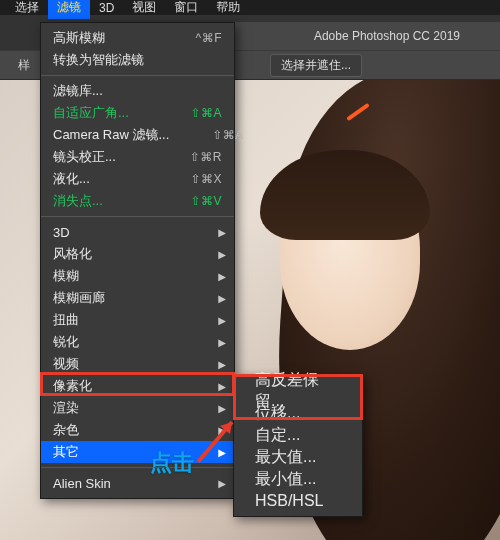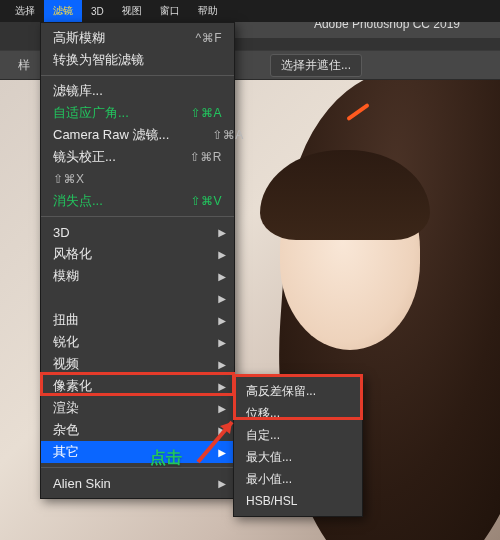--- a/index.html
+++ b/index.html
@@ -1,24 +1,24 @@
 <!DOCTYPE html>
 <html><head>
 <meta charset="utf-8">
 <style>
 * { margin:0; padding:0; box-sizing:border-box; font-family:-apple-system,"Helvetica Neue",Arial,sans-serif; }
 body { width:500px; height:540px; background:#333; overflow:hidden; position:relative; }
 
 
-.menubar { position:absolute; top:0; left:0; right:0; height:22px; background:#1e1e1e; display:flex; align-items:center; padding-left:6px; color:#ddd; font-size:10px; z-index:5; }
+.menubar { position:absolute; top:0; left:0; right:0; height:15px; background:#1e1e1e; display:flex; align-items:center; padding-left:6px; color:#ddd; font-size:12px; z-index:5; }
 .menubar .mitem { padding:0 9px; height:22px; display:flex; align-items:center; cursor:default; }
 .menubar .mitem.active { background:#0a66ff; color:#fde047; }
 
 
-.titlebar { position:absolute; top:10px; left:0; right:0; height:28px; background:#474747; display:flex; align-items:center; justify-content:flex-end; color:#d8d8d8; font-size:12px; z-index:2; padding-right:40px;margin-left:48px;}
+.titlebar { position:absolute; top:22px; left:0; right:0; height:28px; background:#474747; display:flex; align-items:center; justify-content:flex-end; color:#d8d8d8; font-size:12px; z-index:2; padding-right:40px;margin-left:48px;}
 .optbar { position:absolute; top:50px; left:0; right:0; height:30px; background:#474747; display:flex; align-items:center; color:#cfcfcf; font-size:12px; z-index:2; padding-left:18px; border-top:1px solid #3a3a3a; border-bottom:1px solid #2b2b2b;}
 .optbar .btn { background:#3b3b3b; border:1px solid #5a5a5a; border-radius:3px; padding:2px 10px; margin-left:240px; font-size:12px; color:#ddd; cursor:default;}
 
 
 .canvas { position:absolute; top:80px; left:0; right:0; bottom:0; background:linear-gradient(135deg,#d9cfc6 0%,#e8ded3 40%,#cdbcb0 70%,#9a8678 100%); overflow:hidden; }
 .subject { position:absolute; right:-40px; top:-10px; width:320px; height:560px; }
 .hair { position:absolute; top:0; right:0; width:260px; height:520px; background:radial-gradient(ellipse at 40% 20%,#4a3226 0%,#2c1b12 55%,#1a0f08 100%); border-radius:130px 90px 140px 160px/180px 120px 260px 300px; transform:rotate(4deg);}
 .face { position:absolute; top:100px; right:120px; width:140px; height:180px; background:radial-gradient(ellipse at 45% 40%,#f9e7d7 0%,#eed3bc 65%,#d9b89d 100%); border-radius:70px 70px 80px 80px/90px 90px 100px 100px; }
 .bangs { position:absolute; top:80px; right:110px; width:170px; height:90px; background:linear-gradient(180deg,#2c1b12,#3b2618); border-radius:90px 90px 40px 40px/70px 70px 30px 30px; }
 .stroke { position:absolute; top:110px; left:345px; width:26px; height:4px; background:#ff5a1f; transform:rotate(-35deg); border-radius:2px; z-index:4;}
@@ -27,30 +27,30 @@
 .menu { position:absolute; top:22px; left:40px; width:195px; background:#3a3a3a; border:1px solid #1b1b1b; box-shadow:3px 3px 10px rgba(0,0,0,.5); color:#e8e8e8; font-size:13px; z-index:10; padding:4px 0;}
 .menu .row { display:flex; align-items:center; height:22px; padding:0 12px; cursor:default; position:relative;gap:43px;}
 .menu .row .lbl { flex:1; white-space:nowrap;}
 .menu .row .sc { color:#b8b8b8; font-size:12px; letter-spacing:.5px;}
 .menu .row.dis .lbl,.menu .row.dis .sc { color:#22c55e;}
 .menu .row.hi { background:#0a66ff; color:#fff;}
 .menu .row.hi .arrow{color:#fff;}
 .menu .sep { height:1px; background:#565656; margin:4px 0;}
 .menu .arrow { position:absolute; right:8px; color:#c8c8c8; font-size:10px;}
 
-.submenu { position:absolute; top:375px; left:233px; width:130px; background:#3a3a3a; border:1px solid #1b1b1b; box-shadow:3px 3px 10px rgba(0,0,0,.5); color:#e8e8e8; font-size:12px; z-index:10; padding:4px 0;}
+.submenu { position:absolute; top:375px; left:233px; width:130px; background:#3a3a3a; border:1px solid #1b1b1b; box-shadow:3px 3px 10px rgba(0,0,0,.5); color:#e8e8e8; font-size:16px; z-index:10; padding:4px 9px;}
 .submenu .row{display:flex;align-items:center;height:22px;padding:0 12px;cursor:default;}
 .submenu .row .lbl{flex:1;}
 
 .hlbox1 { position:absolute; top:372px; left:40px; width:195px; height:24px; border:3px solid #e53b2a; z-index:12; pointer-events:none;}
 .hlbox2 { position:absolute; top:374px; left:233px; width:130px; height:46px; border:3px solid #e53b2a; z-index:12; pointer-events:none;}
 
 .anno-arrow { position:absolute; top:410px; left:190px; z-index:13; pointer-events:none;}
 .anno-arrow svg{display:block;}
-.anno-text { position:absolute; top:448px; left:150px; color:#22c55e; font-size:16px; font-weight:600; z-index:13; text-shadow:0 1px 2px rgba(0,0,0,.3);}
+.anno-text { position:absolute; top:448px; left:150px; color:#0ea5e9; font-size:22px; font-weight:600; z-index:13; text-shadow:0 1px 2px rgba(0,0,0,.3);}
 </style>
 </head>
 <body>
 
 <div class="menubar">
   <div class="mitem">
       <span>选择</span>
     </div>
   <div class="mitem active">
       <span>滤镜</span>
@@ -105,40 +105,42 @@
     </div>
   <div class="row">
       <span class="lbl">Camera Raw 滤镜...</span>
       <span class="sc">⇧⌘A</span>
     </div>
   <div class="row">
       <span class="lbl">镜头校正...</span>
       <span class="sc">⇧⌘R</span>
     </div>
   <div class="row">
+      <span class="lbl">液化...</span>
       <span class="sc">⇧⌘X</span>
     </div>
   <div class="row dis">
       <span class="lbl">消失点...</span>
       <span class="sc">⇧⌘V</span>
     </div>
   <div class="sep"></div>
   <div class="row">
       <span class="lbl">3D</span>
       <span class="arrow">▶</span>
     </div>
   <div class="row">
       <span class="lbl">风格化</span>
       <span class="arrow">▶</span>
     </div>
   <div class="row">
       <span class="lbl">模糊</span>
       <span class="arrow">▶</span>
     </div>
   <div class="row">
+      <span class="lbl">模糊画廊</span>
       <span class="arrow">▶</span>
     </div>
   <div class="row">
       <span class="lbl">扭曲</span>
       <span class="arrow">▶</span>
     </div>
   <div class="row">
       <span class="lbl">锐化</span>
       <span class="arrow">▶</span>
     </div>

